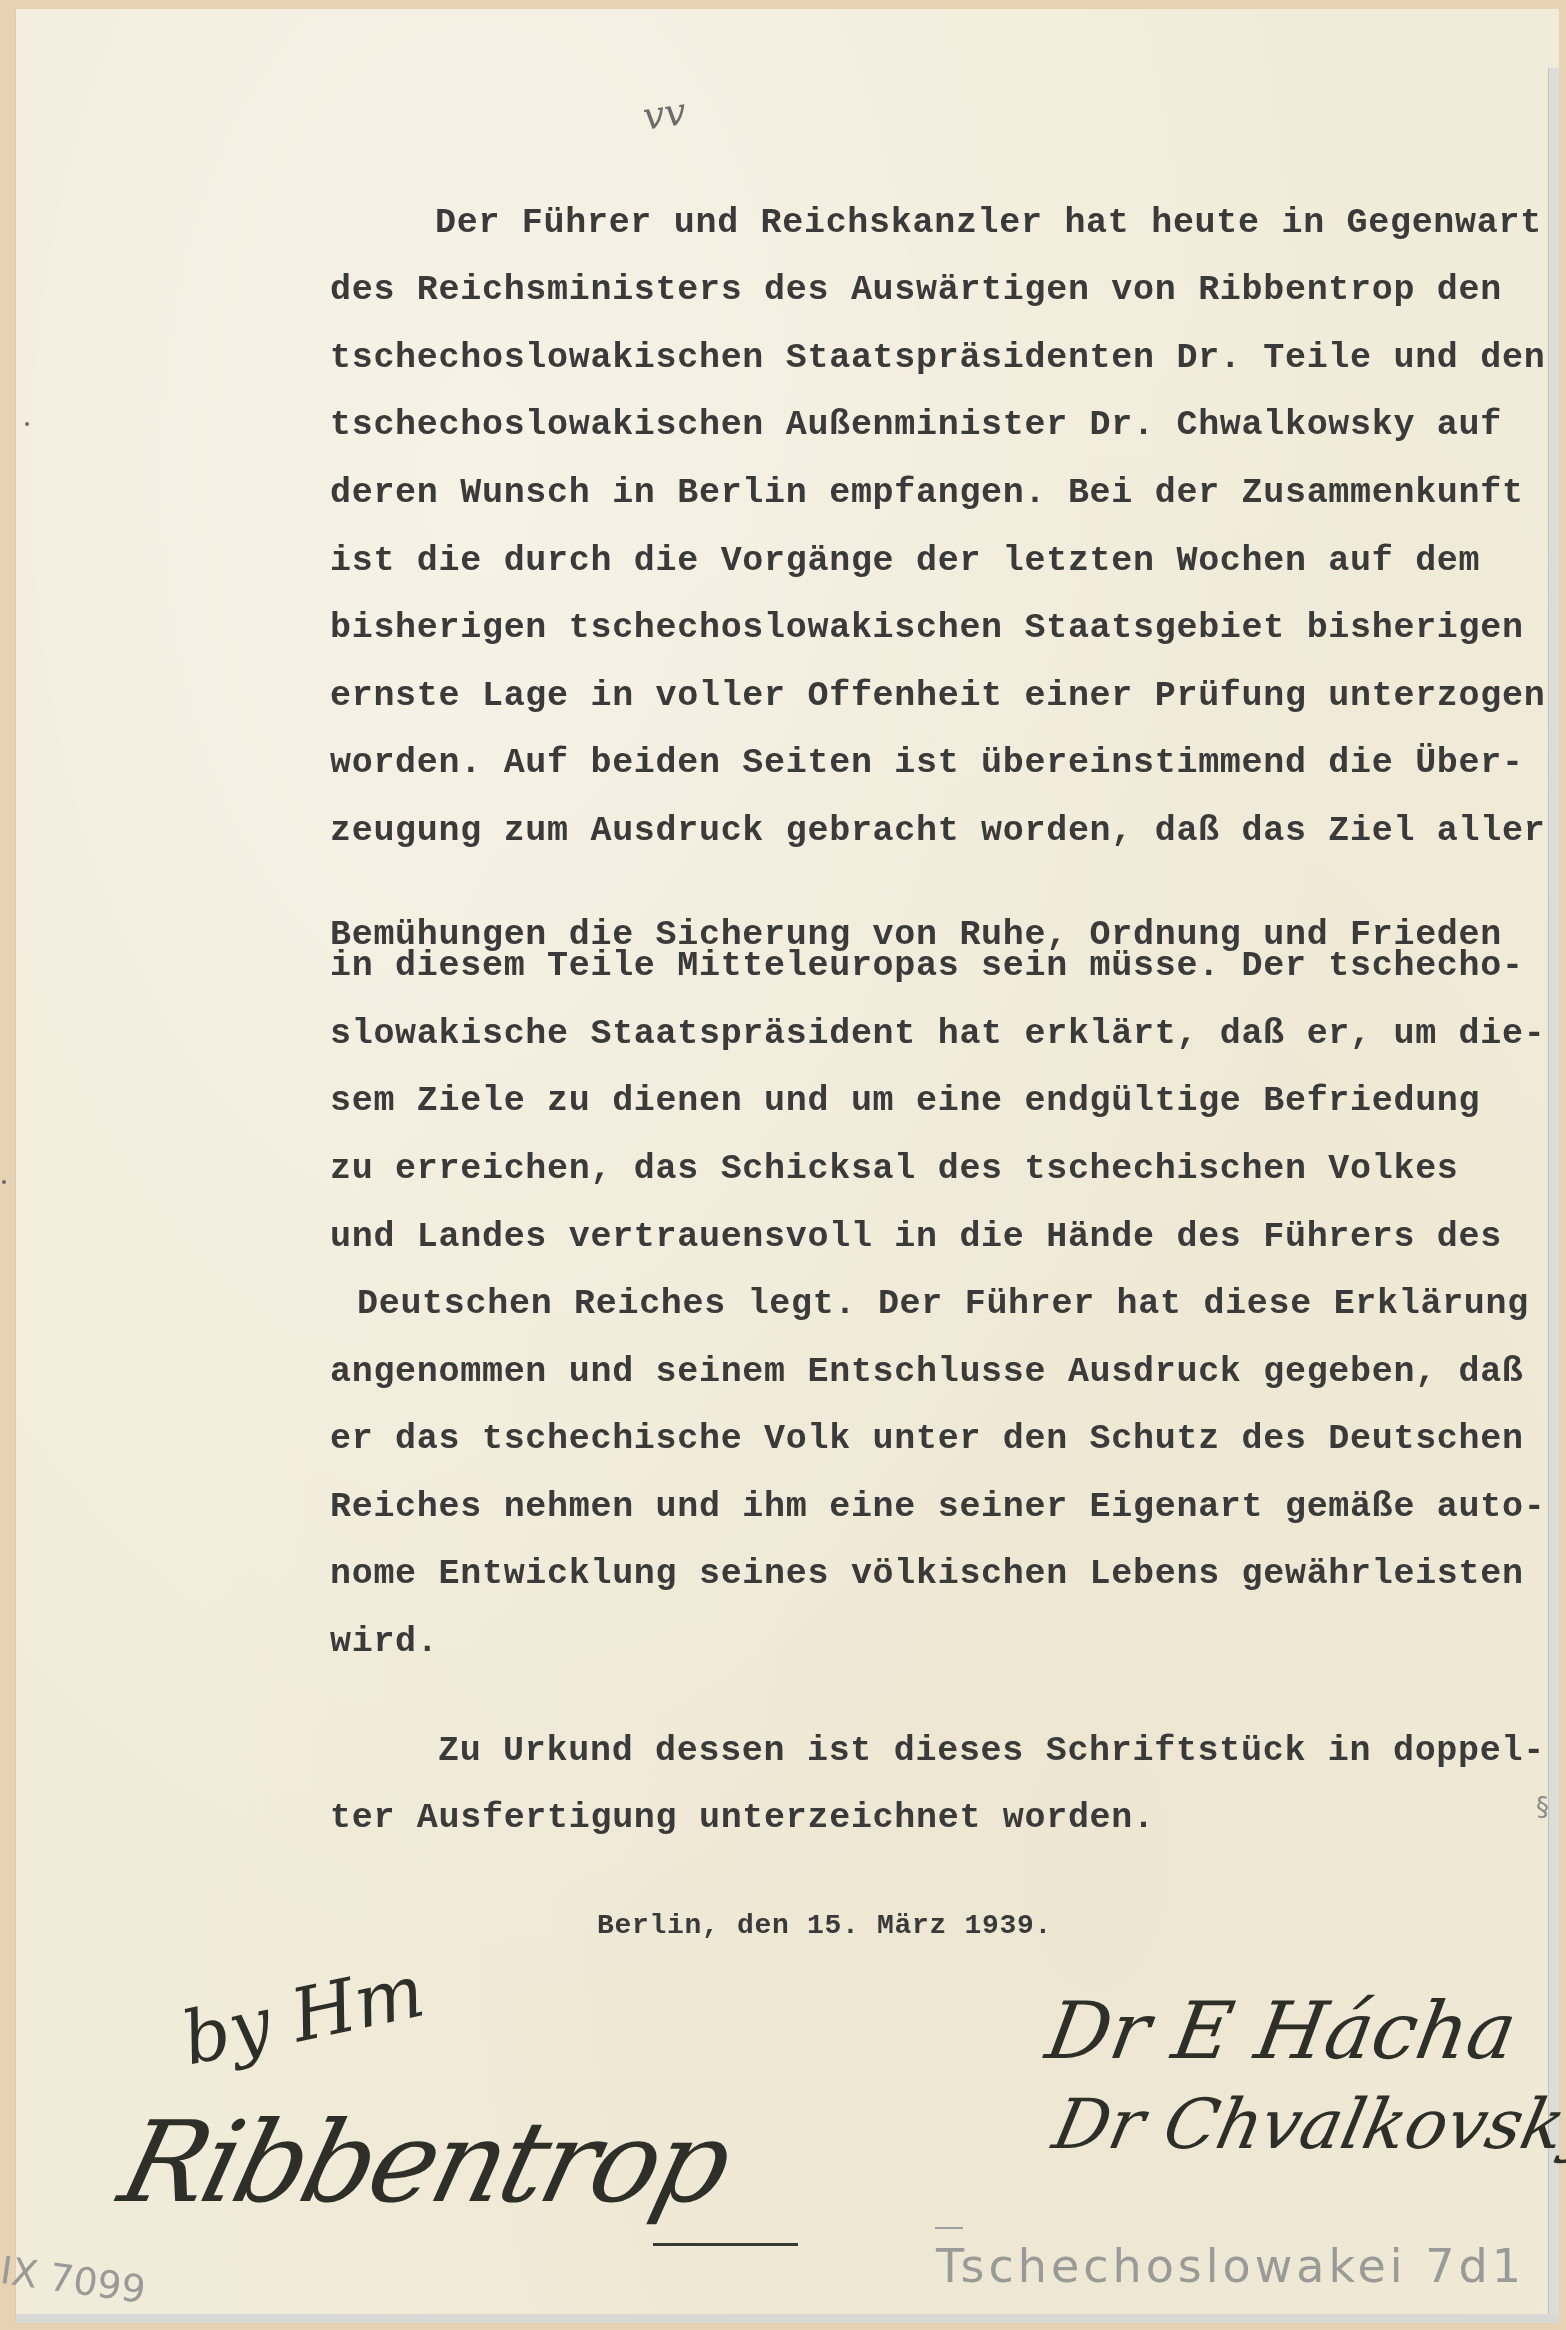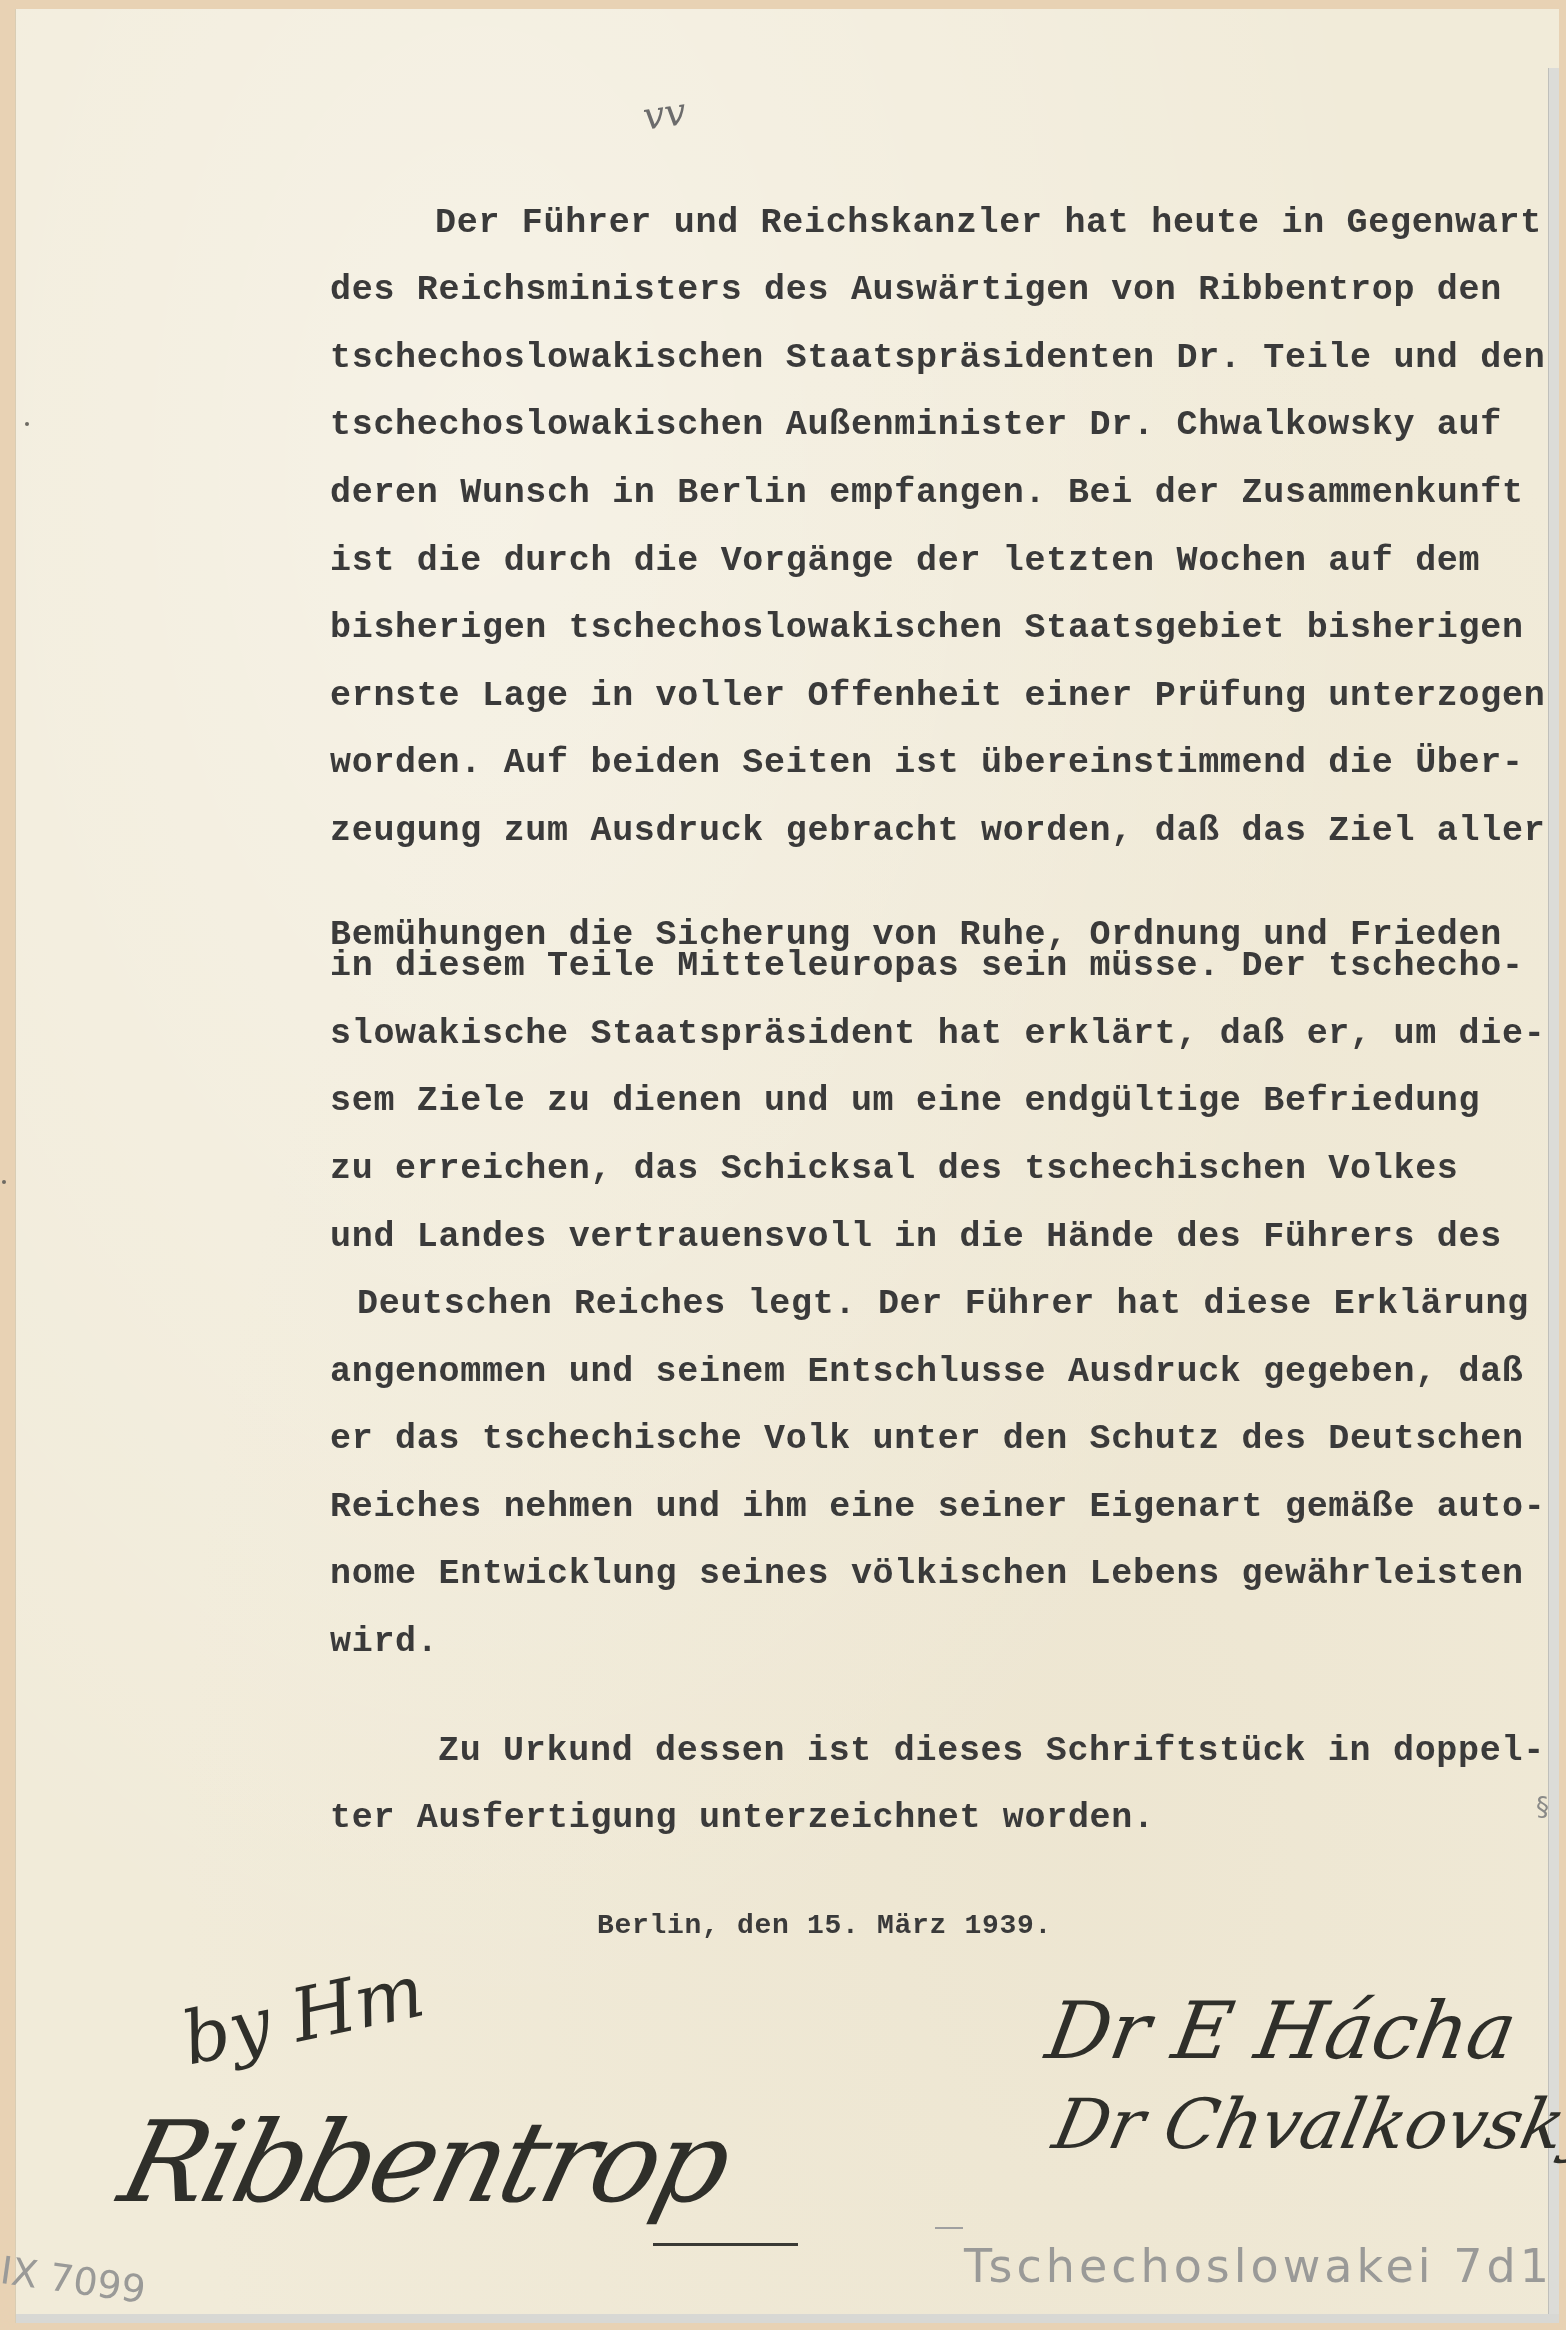--- a/index.html
+++ b/index.html
@@ -62,21 +62,21 @@
   }
   .sig-hacha { left: 1048px; top: 1985px; font-size: 79px; transform: skewX(-10deg); }
   .sig-chvalkovsky { left: 1055px; top: 2084px; font-size: 69px; transform: skewX(-12deg); }
   .pencil {
     position: absolute;
     font-family: "DejaVu Sans", sans-serif;
     color: #9a9a98;
     white-space: nowrap;
   }
   .pencil-archive { left: 0px; top: 2258px; font-size: 38px; transform: rotate(8deg); }
-  .pencil-folder { left: 936px; top: 2239px; font-size: 46px; letter-spacing: 4px; margin-left: 28px; }
+  .pencil-folder { left: 936px; top: 2239px; font-size: 46px; letter-spacing: 4px; }
   .pencil-dash { position: absolute; left: 935px; top: 2227px; width: 28px; height: 2px; background: #a0a0a0; }
   .edge-dot { position: absolute; width: 4px; height: 4px; border-radius: 2px; background: #6d6a62; }
   .margin-mark { left: 1536px; top: 1792px; font-size: 26px; color:#8a8a88; position:absolute; font-family:"DejaVu Sans", sans-serif; }
 </style>
 </head>
 <body>
 
 <div class="page">
   <div class="page-edge-right"></div>
   <div class="page-edge-bottom"></div>

